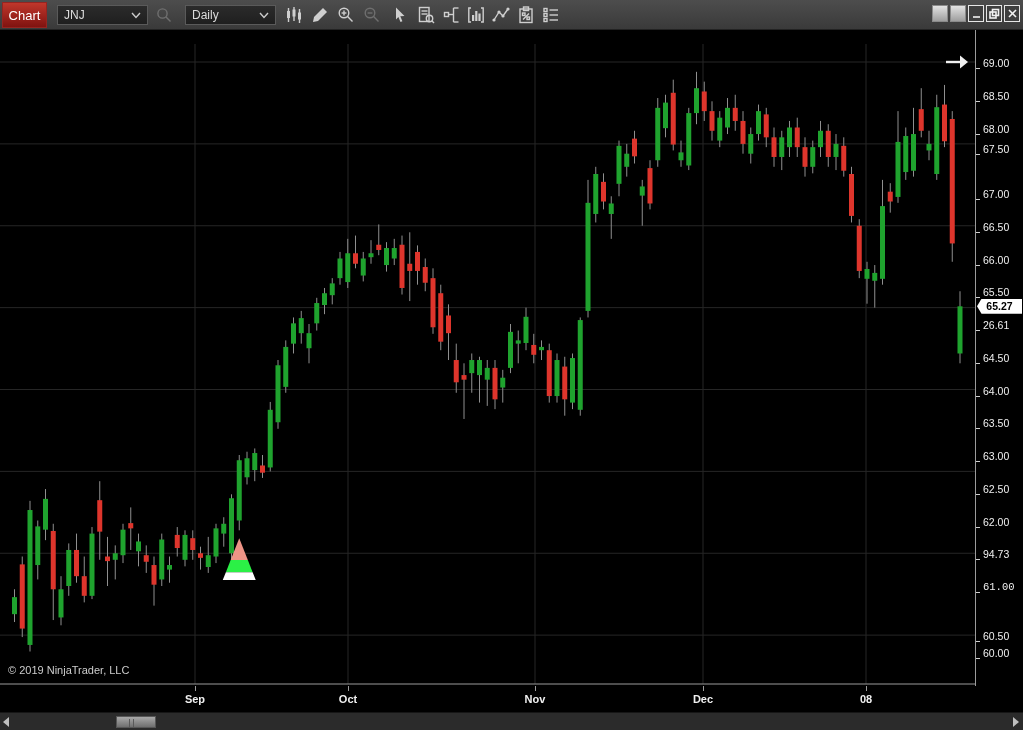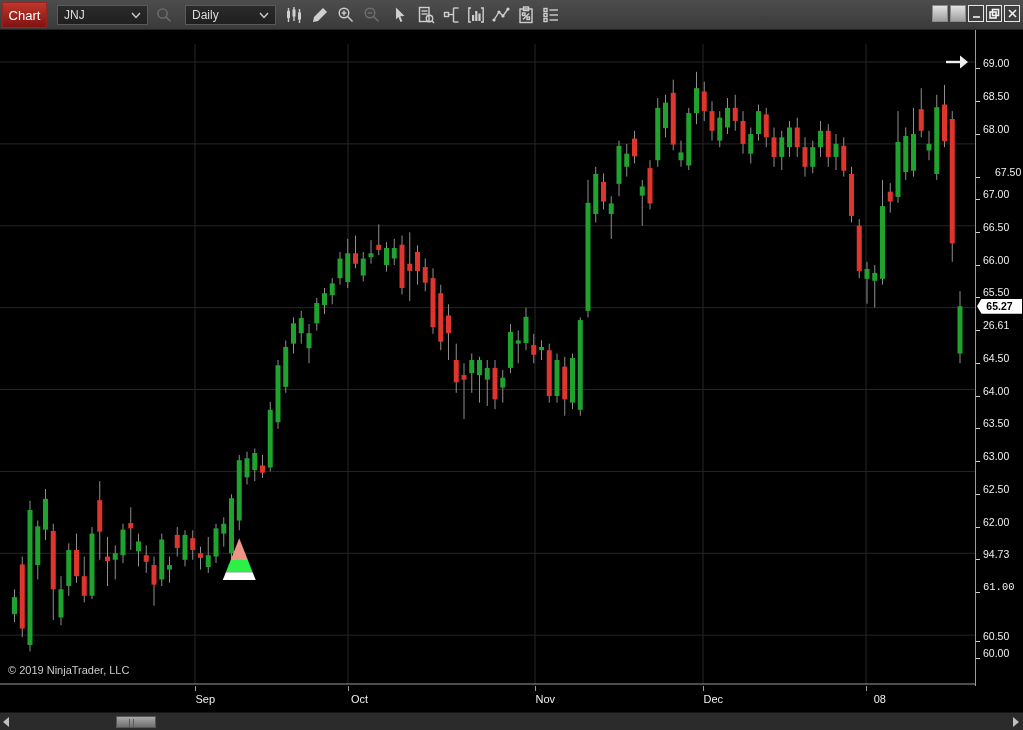--- a/index.html
+++ b/index.html
@@ -40,22 +40,22 @@
   .price-axis { position:absolute; left:975px; top:0; width:48px; height:656px;
     background:#000; border-left:1px solid #9b9b9b; }
   .plabel { position:absolute; left:0; height:14px; display:flex; align-items:flex-end;
     color:#f0f0f0; font-size:10.5px; }
   .plabel i { display:block; width:4px; height:1px; background:#cfcfcf; margin-right:3px; }
   .price-tag { position:absolute; left:1px; width:45px; height:15px; background:#ffffff;
     color:#000; font-size:10.5px; font-weight:bold; display:flex; align-items:center;
     justify-content:center; clip-path:polygon(0 50%, 10% 0, 100% 0, 100% 100%, 10% 100%); }
 
   .time-axis { position:absolute; left:0; top:656px; width:1023px; height:26px; background:#000; }
-  .tlabel { position:absolute; top:7px; width:40px; margin-left:-20px; text-align:right;
-    color:#f0f0f0; font-size:11px; }
+  .tlabel { position:absolute; top:7px; width:40px; margin-left:-20px; text-align:center;
+    color:#f0f0f0; font-size:11px;font-weight:bold; }
   .ttick { position:absolute; top:0; width:1px; height:5px; background:#9b9b9b; }
 
   .scrollbar { position:absolute; left:0; top:682px; width:1023px; height:18px;
     background:#2b2b2b; border-top:1px solid #161616; }
   .sthumb { position:absolute; left:116px; top:3px; width:40px; height:12px;
     background:linear-gradient(#a8a8a8,#6f6f6f); border:1px solid #565656; }
   .sthumb:before { content:""; position:absolute; left:12px; top:2px; width:1px; height:8px; background:#595959; }
   .sthumb:after  { content:""; position:absolute; left:16px; top:2px; width:1px; height:8px; background:#595959; }
   .sarrow { position:absolute; top:4px; width:0; height:0; border-top:5px solid transparent;
     border-bottom:5px solid transparent; }
@@ -492,21 +492,21 @@
           <span>69.00</span>
         </div>
         <div class="plabel" style="top: 57.75px;">
           <i></i>
           <span>68.50</span>
         </div>
         <div class="plabel" style="top: 90.5px;">
           <i></i>
           <span>68.00</span>
         </div>
-        <div class="plabel" style="top: 134px; gap: 12px;">
+        <div class="plabel" style="top: 111px;">
           <i></i>
           <span>67.50</span>
         </div>
         <div class="plabel" style="top: 156px;">
           <i></i>
           <span>67.00</span>
         </div>
         <div class="plabel" style="top: 188.75px;">
           <i></i>
           <span>66.50</span>

